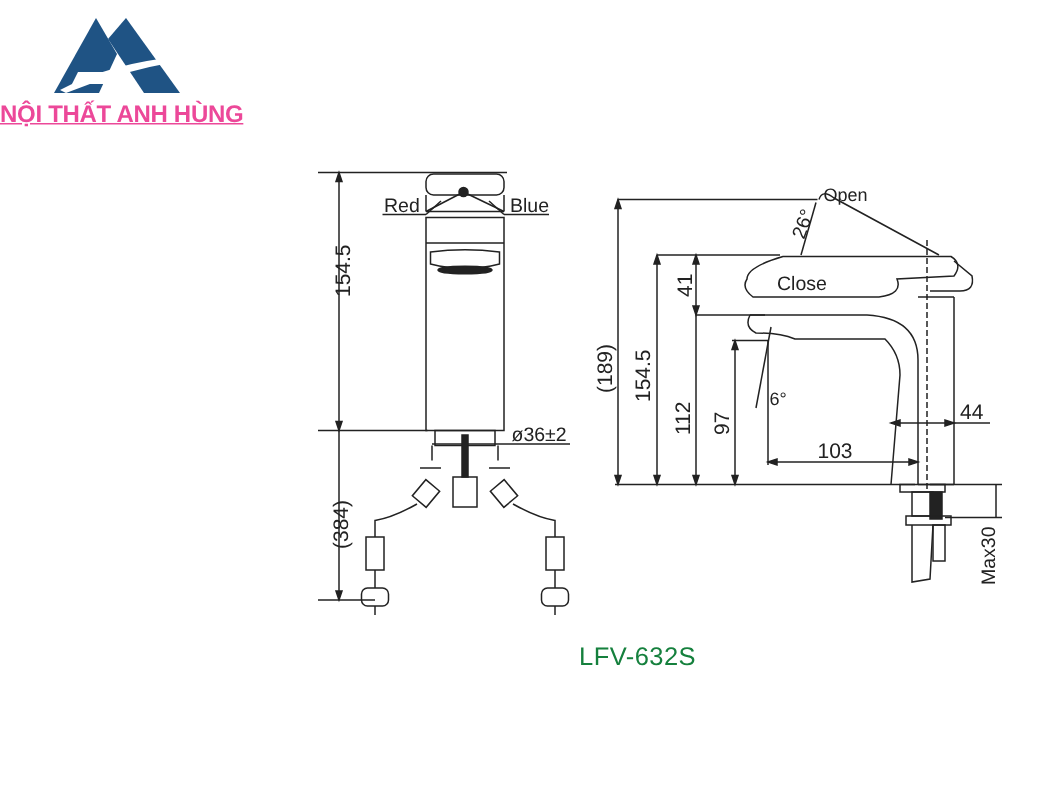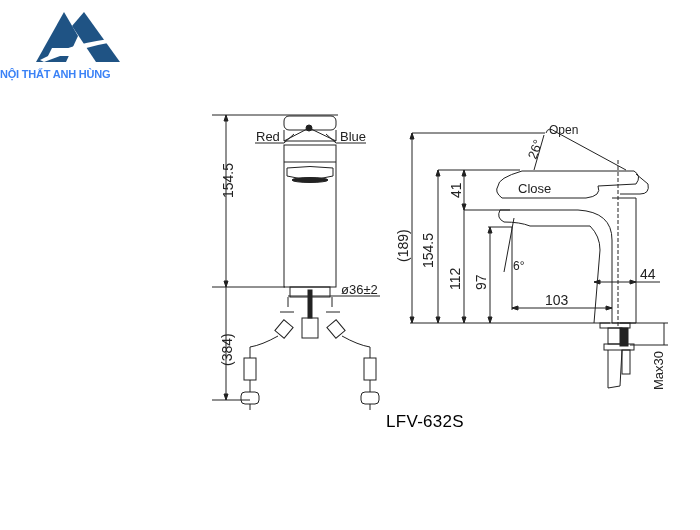--- a/index.html
+++ b/index.html
@@ -1,22 +1,22 @@
 <!DOCTYPE html>
 <html><head>
 <meta charset="utf-8">
 <style>
   html, body { margin: 0; padding: 0; background: #ffffff; }
   body { width: 700px; height: 530px; position: relative; overflow: hidden; font-family: "Liberation Sans", sans-serif; }
   .logo { position: absolute; left: 0; top: 8px; width: 170px; height: 80px; }
   .logo-mark { position: absolute; left: 34px; top: 0; width: 90px; height: 56px; }
-  .logo-text { position: absolute; left: 0; top: 60px; width: 170px; font-size: 11px; font-weight: bold; color: #3b82f6; letter-spacing: -0.2px; white-space: nowrap; }
+  .logo-text { position: absolute; left: 0; top: 60px; width: 170px; font-size: 16px; font-weight: bold; color: #ec4899; letter-spacing: -0.2px; white-space: nowrap; text-decoration: underline; }
   .drawing { position: absolute; left: 0; top: 0; width: 700px; height: 530px; }
   .drawing text { font-family: "Liberation Sans", sans-serif; fill: #222; }
-  .model { position: absolute; left: 386px; top: 412px; font-size: 17px; color: #000000; letter-spacing: 0.3px; }
+  .model { position: absolute; left: 386px; top: 428px; font-size: 17px; color: #15803d; letter-spacing: 0.3px; }
 </style>
 </head>
 <body>
 
 <div class="logo">
   <svg class="logo-mark" viewBox="0 0 90 56">
     <polygon points="2,54 30,4 44,28 32,54" fill="#1f5384"></polygon>
     <polygon points="38,18 50,4 86,54 62,54" fill="#1f5384"></polygon>
     <polygon points="18,40 40,40 44,48 14,48" fill="#ffffff"></polygon>
     <path d="M6,52 Q40,34 84,30 L84,33 Q44,40 10,54 Z" fill="#ffffff"></path>

